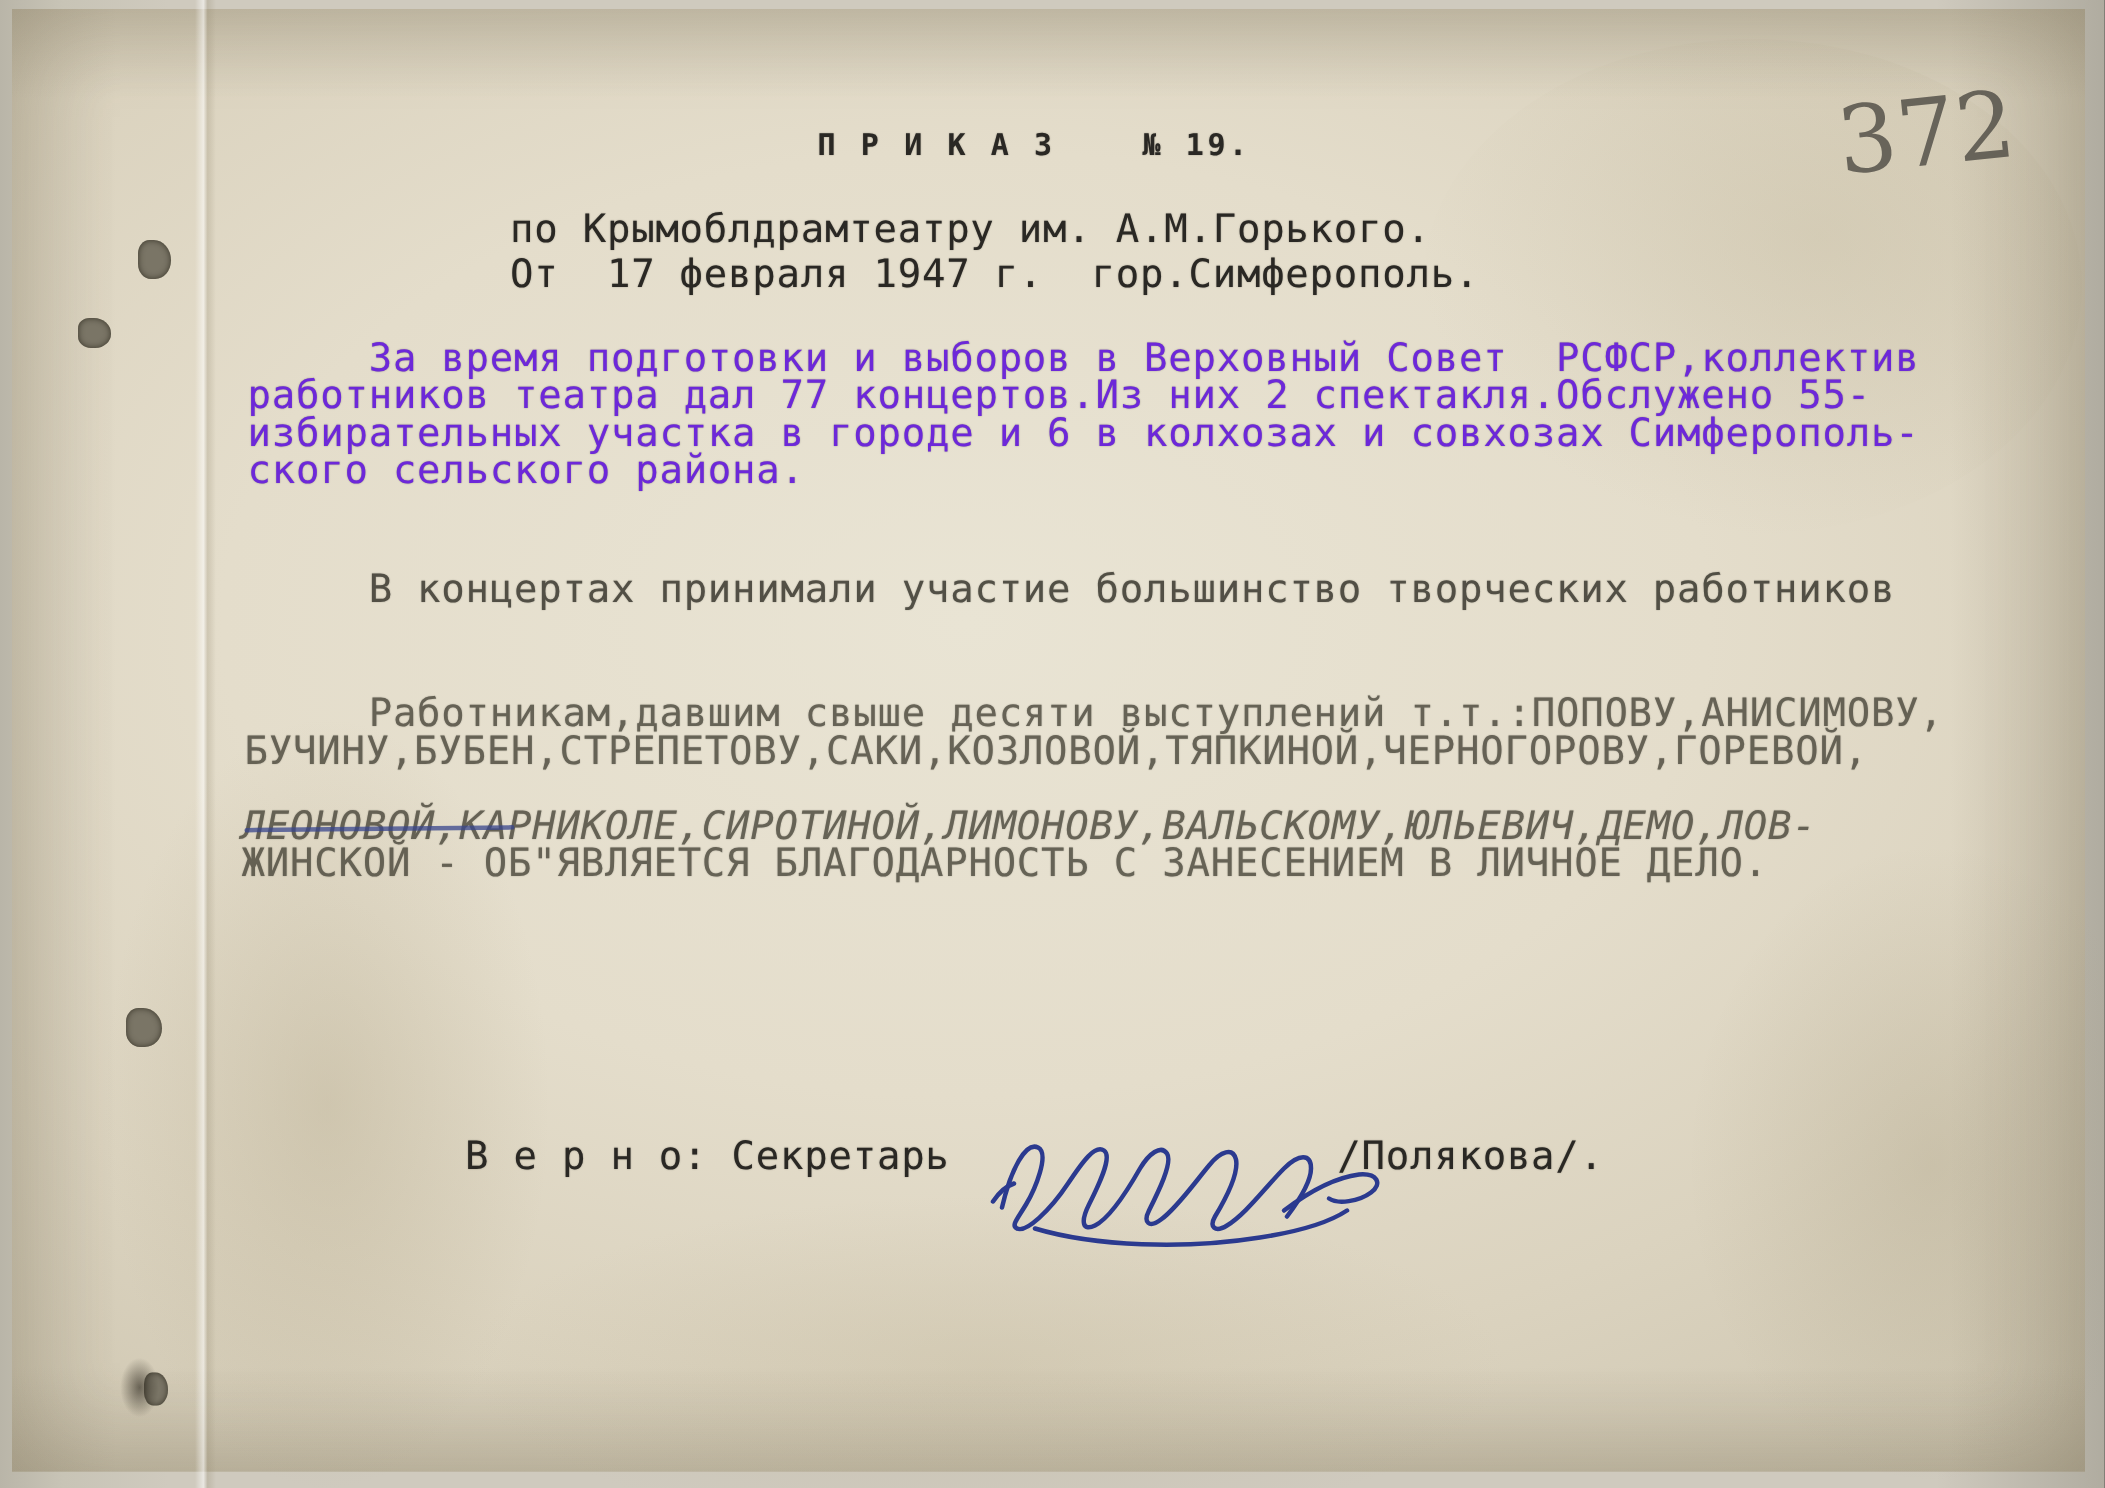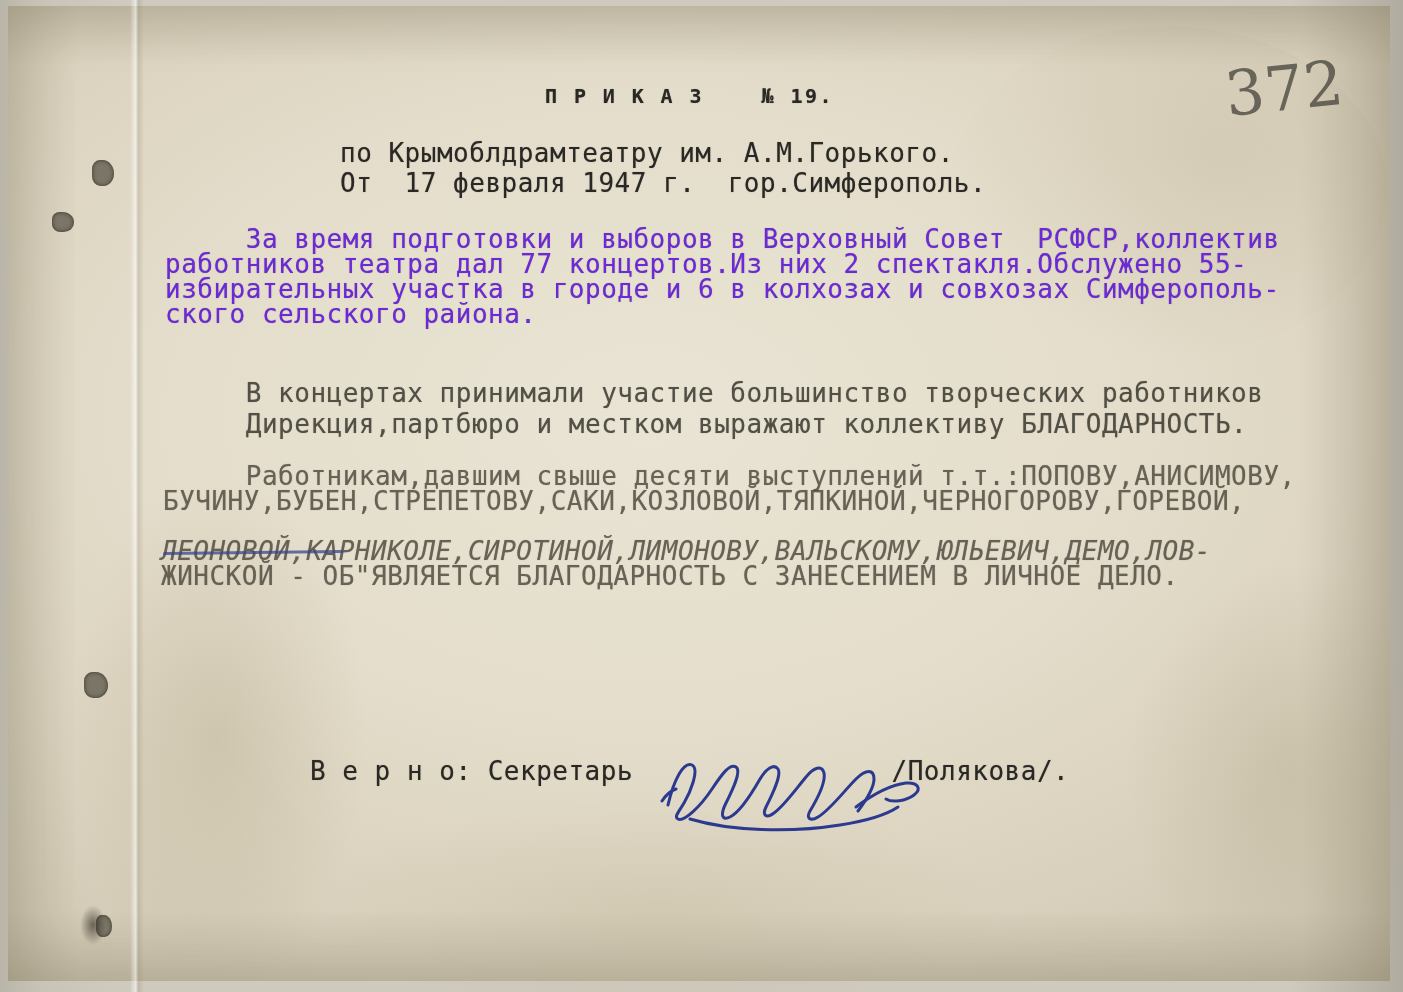--- a/index.html
+++ b/index.html
@@ -158,21 +158,20 @@
     <div class="line" style="left:340px; top:142px;">по Крымоблдрамтеатру им. А.М.Горького.</div>
     <div class="line" style="left:340px; top:172px;">От  17 февраля 1947 г.  гор.Симферополь.</div>
 
     <div class="line strong" style="left:165px; top:228px;">     За время подготовки и выборов в Верховный Совет  РСФСР,коллектив</div>
     <div class="line strong" style="left:165px; top:253px;">работников театра дал 77 концертов.Из них 2 спектакля.Обслужено 55-</div>
     <div class="line strong" style="left:165px; top:278px;">избирательных участка в городе и 6 в колхозах и совхозах Симферополь-</div>
     <div class="line strong" style="left:165px; top:303px;">ского сельского района.</div>
 
     <div class="line faded" style="left:165px; top:348px;margin-top:34px;">     В концертах принимали участие большинство творческих работников</div>
 
-    <div class="line faded" style="left:165px; top:413px;">     Дирекция,партбюро и местком выражают коллективу БЛАГОДАРНОСТЬ.</div>
 
     <div class="line weak" style="left:165px; top:465px;">     Работникам,давшим свыше десяти выступлений т.т.:ПОПОВУ,АНИСИМОВУ,</div>
     <div class="line weak" style="left:163px; top:490px;">БУЧИНУ,БУБЕН,СТРЕПЕТОВУ,САКИ,КОЗЛОВОЙ,ТЯПКИНОЙ,ЧЕРНОГОРОВУ,ГОРЕВОЙ,</div>
     <div class="line weak" style="left:161px; top:540px;font-style:italic;">ЛЕОНОВОЙ,КАРНИКОЛЕ,СИРОТИНОЙ,ЛИМОНОВУ,ВАЛЬСКОМУ,ЮЛЬЕВИЧ,ДЕМО,ЛОВ-</div>
     <div class="line weak" style="left:161px; top:565px;">ЖИНСКОЙ - ОБ"ЯВЛЯЕТСЯ БЛАГОДАРНОСТЬ С ЗАНЕСЕНИЕМ В ЛИЧНОЕ ДЕЛО.</div>
 
     <div class="line" style="left:310px; top:760px;">В е р н о: Секретарь                /Полякова/.</div>
   </div>
 
   <div id="blue-underline"></div>

